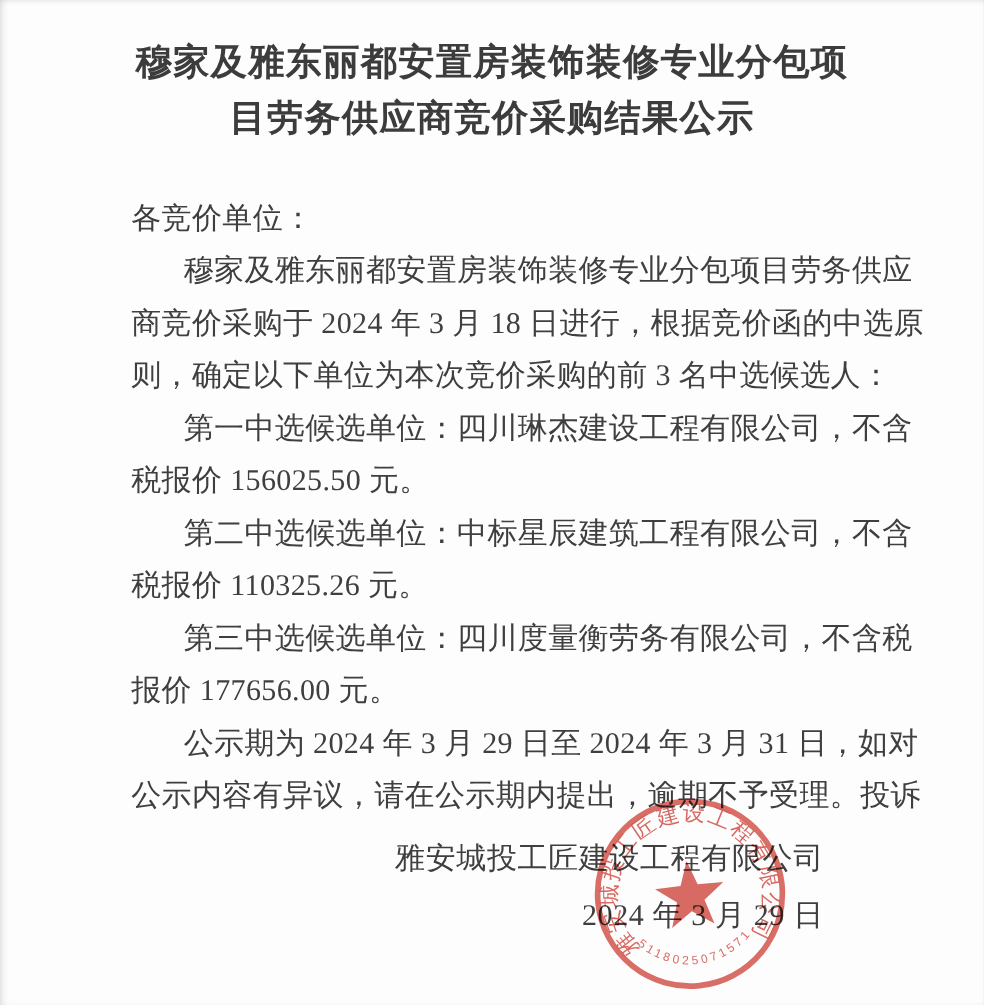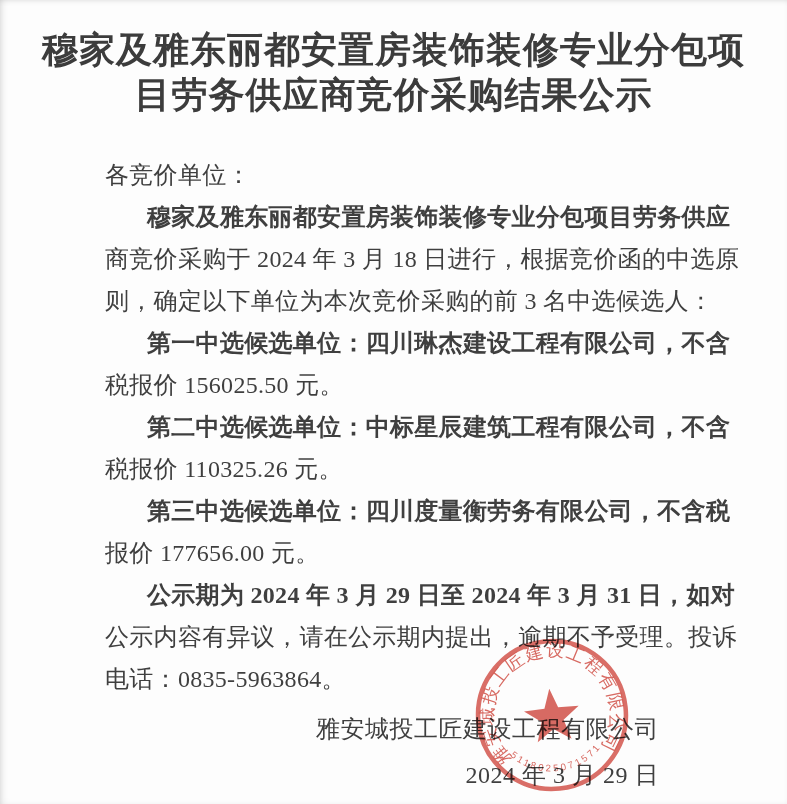--- a/index.html
+++ b/index.html
@@ -15,38 +15,38 @@
     background: #fdfdfd;
     color: #3e3e3e;
     overflow: hidden;
     box-shadow: inset 4px 0 8px -4px rgba(0,0,0,0.18), inset 0 3px 6px -3px rgba(0,0,0,0.10);
   }
   .title-block {
     padding-top: 28px;
     text-align: center;
     font-family: Liberation Serif, serif;
     font-weight: bold;
-    font-size: 36px;
+    font-size: 29px;
     line-height: 45px;
     color: #3c3c3c;
     letter-spacing: 1px;
   }
   .content {
     padding: 0 107px 0 105px;
     margin-top: 36px;
     font-size: 24px;
     color: #3f3f3f;
   }
   .line {
     line-height: 42px;
     height: 42px;
     white-space: nowrap;
     letter-spacing: 0.3px;
   }
-  .indent { text-indent: 42px; font-weight: bold; }
+  .indent { text-indent: 42px; }
   .para { margin: 0; }
   .signature-block {
     margin-top: 6px;
     text-align: right;
     padding-right: 21px;
   }
   .sig-line {
     line-height: 46px;
     height: 46px;
     white-space: nowrap;
@@ -93,21 +93,20 @@
     </div>
 
     <div class="para">
       <div class="line indent">第三中选候选单位：四川度量衡劳务有限公司，不含税</div>
       <div class="line">报价 177656.00 元。</div>
     </div>
 
     <div class="para">
       <div class="line indent">公示期为 2024 年 3 月 29 日至 2024 年 3 月 31 日，如对</div>
       <div class="line">公示内容有异议，请在公示期内提出，逾期不予受理。投诉</div>
-      <div class="line">电话：0835-5963864。</div>
     </div>
 
     <div class="signature-block">
       <div class="sig-line">雅安城投工匠建设工程有限公司</div>
       <div class="sig-line">2024 年 3 月 29 日</div>
     </div>
   </div>
 
   <svg class="seal" viewBox="0 0 160 160" xmlns="http://www.w3.org/2000/svg">
     <g transform="rotate(-6 80 80)" fill="#cf4238" stroke="none">

